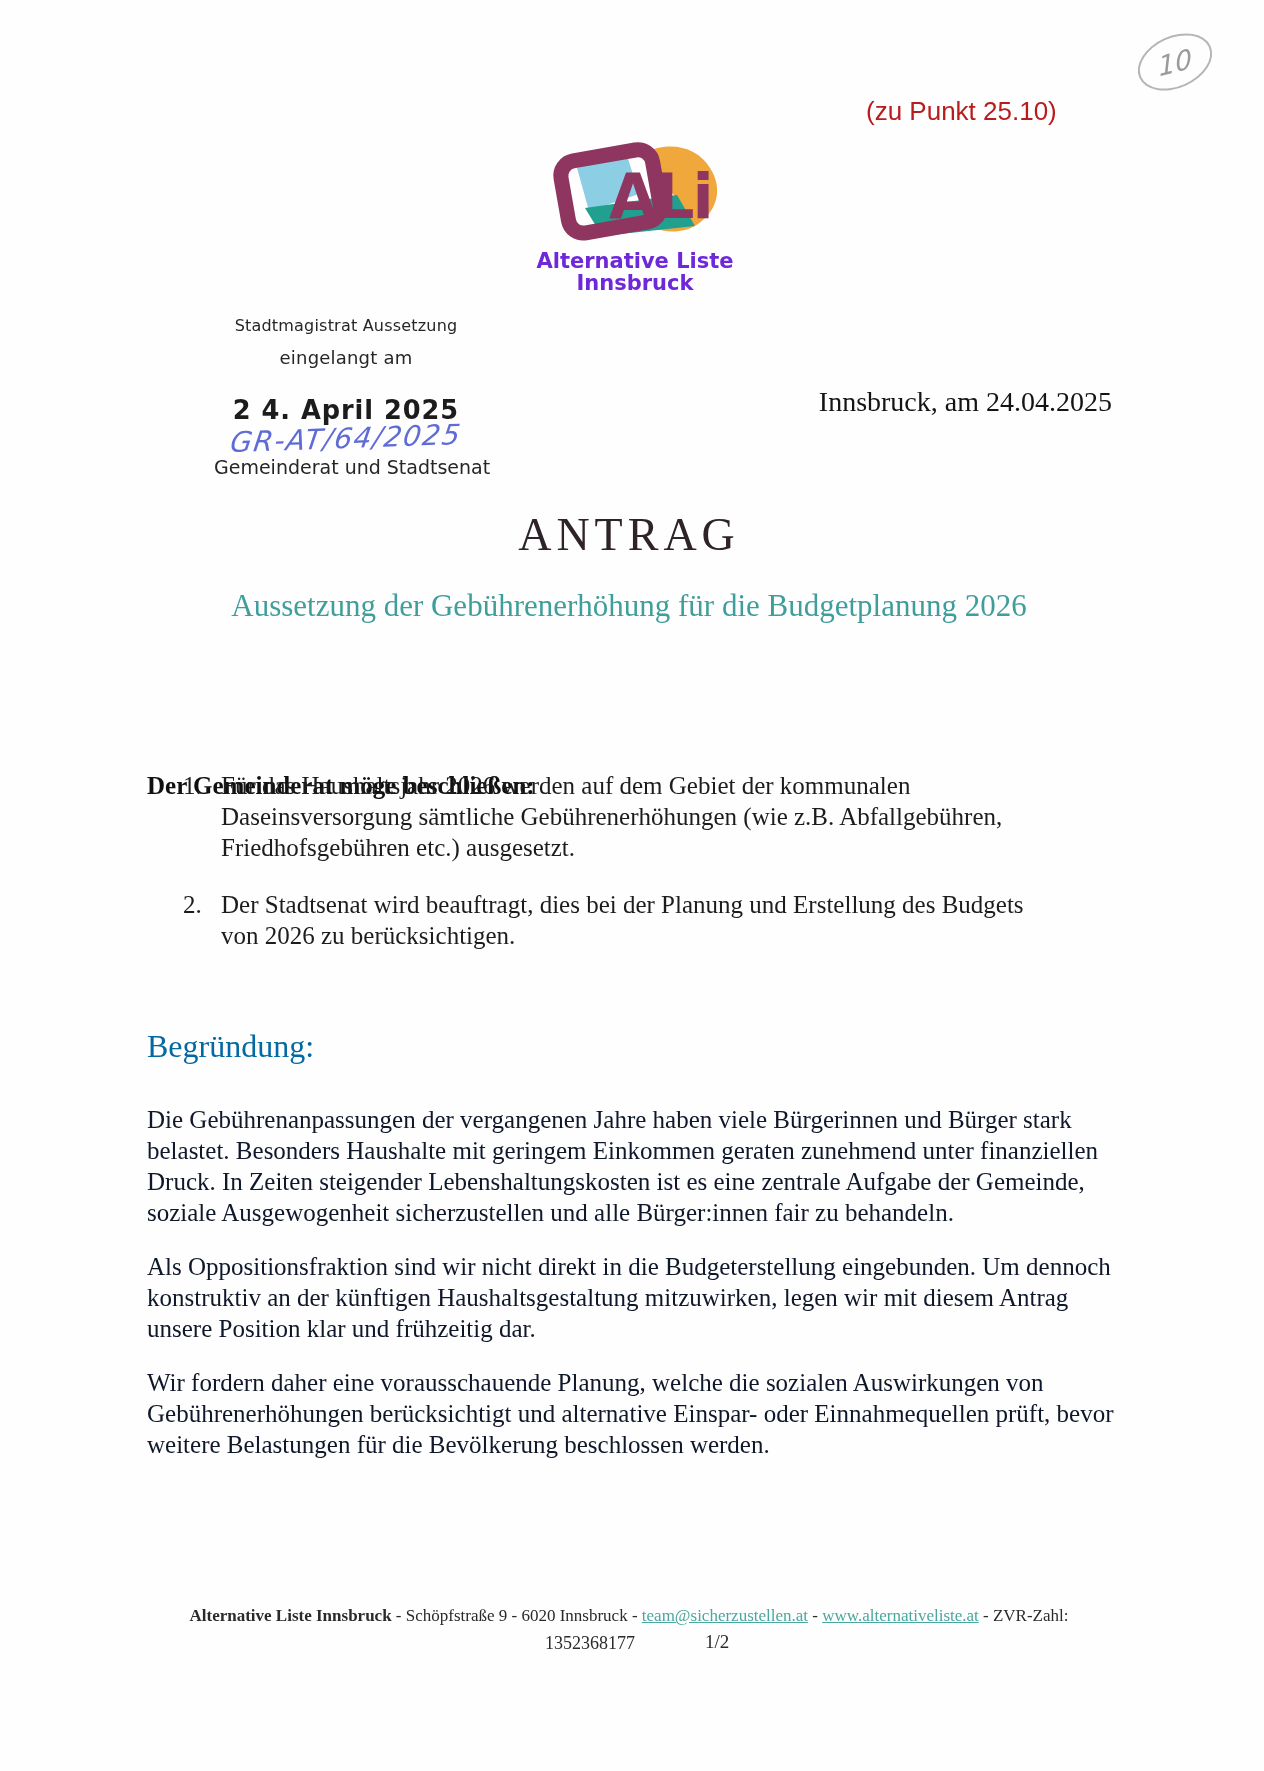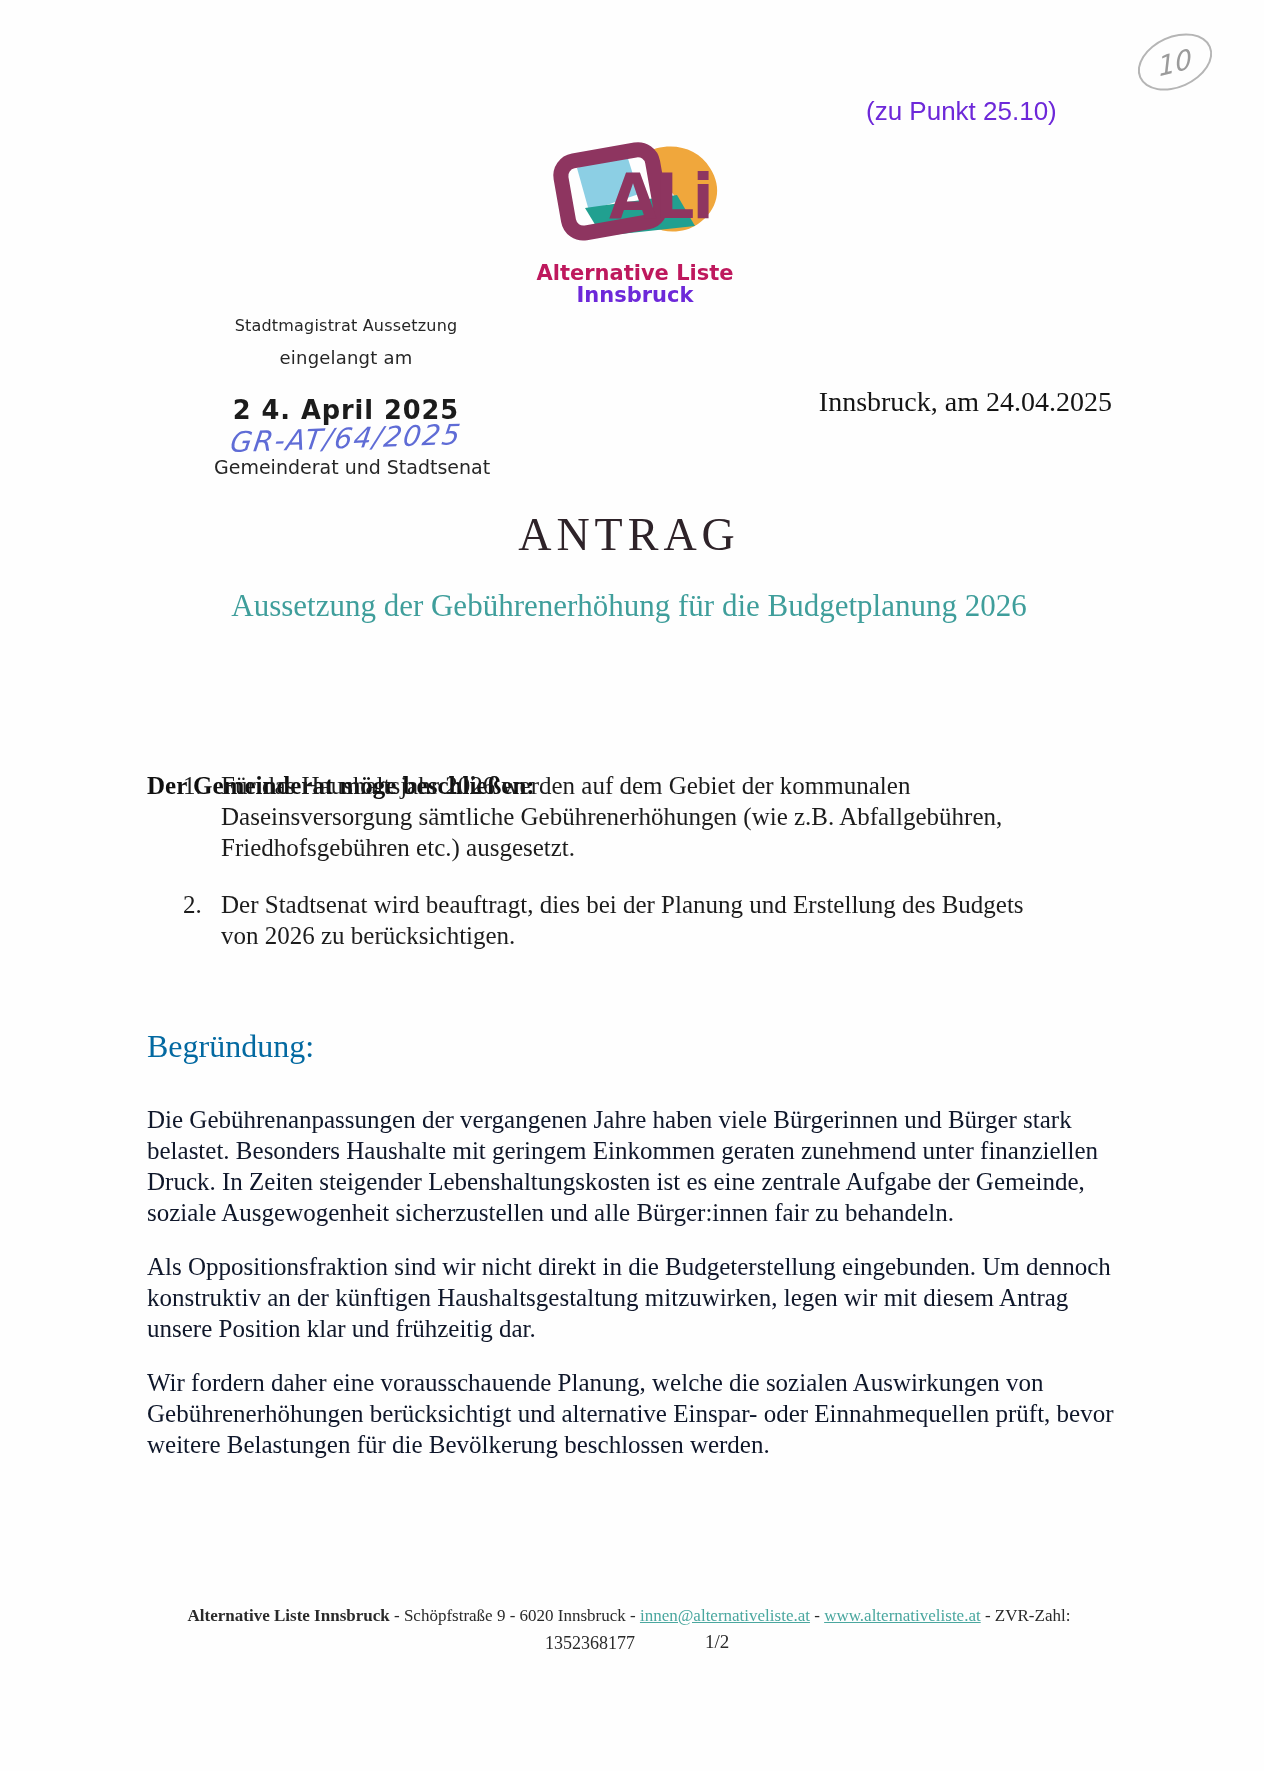--- a/index.html
+++ b/index.html
@@ -21,28 +21,28 @@
   }
   .circled span{
     transform:rotate(10deg) skewX(-10deg);
     font-family:"DejaVu Sans",sans-serif;
     font-size:27px;color:#9b9b9b;font-style:italic;
   }
   
   .zu-punkt{
     position:absolute;left:866px;top:96px;width:260px;
     font-family:"Liberation Sans",sans-serif;
-    font-size:26px;color:#6d28d9;
+    font-size:26px;color:#b91c1c;
   }
   
   .logo-wrap{position:absolute;left:505px;top:138px;width:260px;text-align:center;}
   .logo-svg{display:block;margin:0 auto;width:180px;height:104px;}
   .logo-line1{
     font-family:"DejaVu Sans",sans-serif;font-weight:700;
-    font-size:21px;color:#be185d;line-height:1.05;margin-top:20px;
+    font-size:21px;color:#6d28d9;line-height:1.05;margin-top:8px;
   }
   .logo-line2{
     font-family:"DejaVu Sans",sans-serif;font-weight:700;
     font-size:21px;color:#6d28d9;line-height:1.05;
   }
   
   .stamp{
     position:absolute;left:214px;top:316px;width:264px;text-align:center;
     font-family:"DejaVu Sans",sans-serif;color:#262626;
   }
@@ -154,18 +154,18 @@
   </div>
 
   <div class="just-heading">Begründung:</div>
   <div class="just-paras">
     <p>Die Gebührenanpassungen der vergangenen Jahre haben viele Bürgerinnen und Bürger stark belastet. Besonders Haushalte mit geringem Einkommen geraten zunehmend unter finanziellen Druck. In Zeiten steigender Lebenshaltungskosten ist es eine zentrale Aufgabe der Gemeinde, soziale Ausgewogenheit sicherzustellen und alle Bürger:innen fair zu behandeln.</p>
     <p>Als Oppositionsfraktion sind wir nicht direkt in die Budgeterstellung eingebunden. Um dennoch konstruktiv an der künftigen Haushaltsgestaltung mitzuwirken, legen wir mit diesem Antrag unsere Position klar und frühzeitig dar.</p>
     <p>Wir fordern daher eine vorausschauende Planung, welche die sozialen Auswirkungen von Gebührenerhöhungen berücksichtigt und alternative Einspar- oder Einnahmequellen prüft, bevor weitere Belastungen für die Bevölkerung beschlossen werden.</p>
   </div>
 
   <div class="footer1">
-    <span class="bold">Alternative Liste Innsbruck</span><span> - Schöpfstraße 9 - 6020 Innsbruck - </span><a>innen@alternativeliste.at</a><span> - </span><a>www.alternativeliste.at</a><span> - ZVR-Zahl:</span>
+    <span class="bold">Alternative Liste Innsbruck</span><span> - Schöpfstraße 9 - 6020 Innsbruck - </span><a>team@sicherzustellen.at</a><span> - </span><a>www.alternativeliste.at</a><span> - ZVR-Zahl:</span>
   </div>
   <div class="footer-zvr">1352368177</div>
   <div class="footer-page">1/2</div>
 
 </div>
 
 </body></html>

